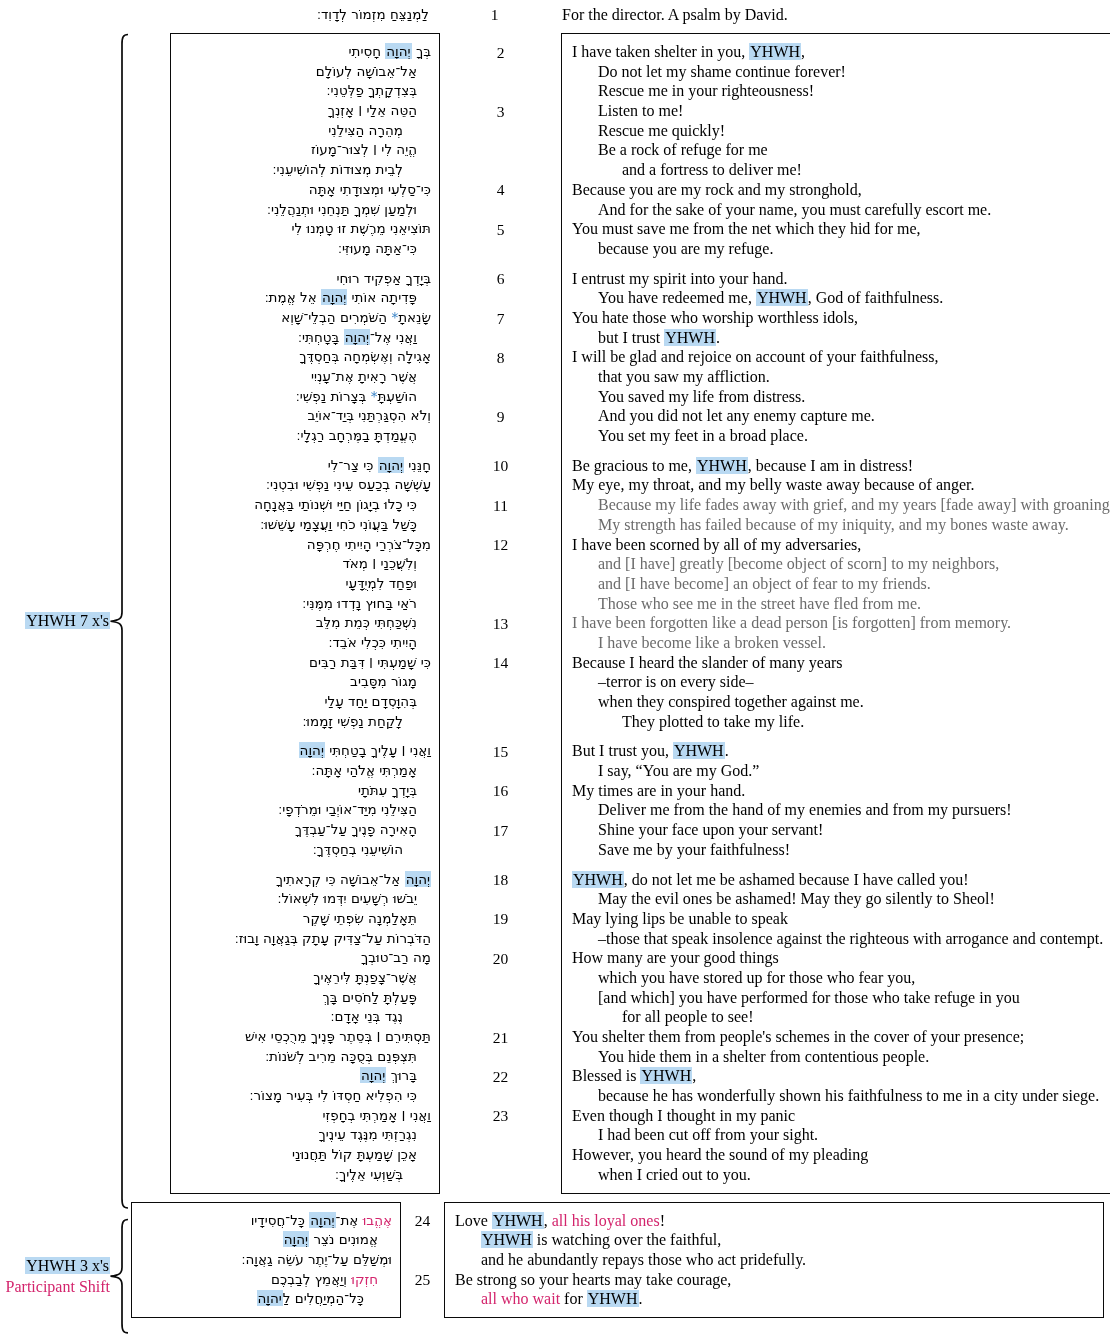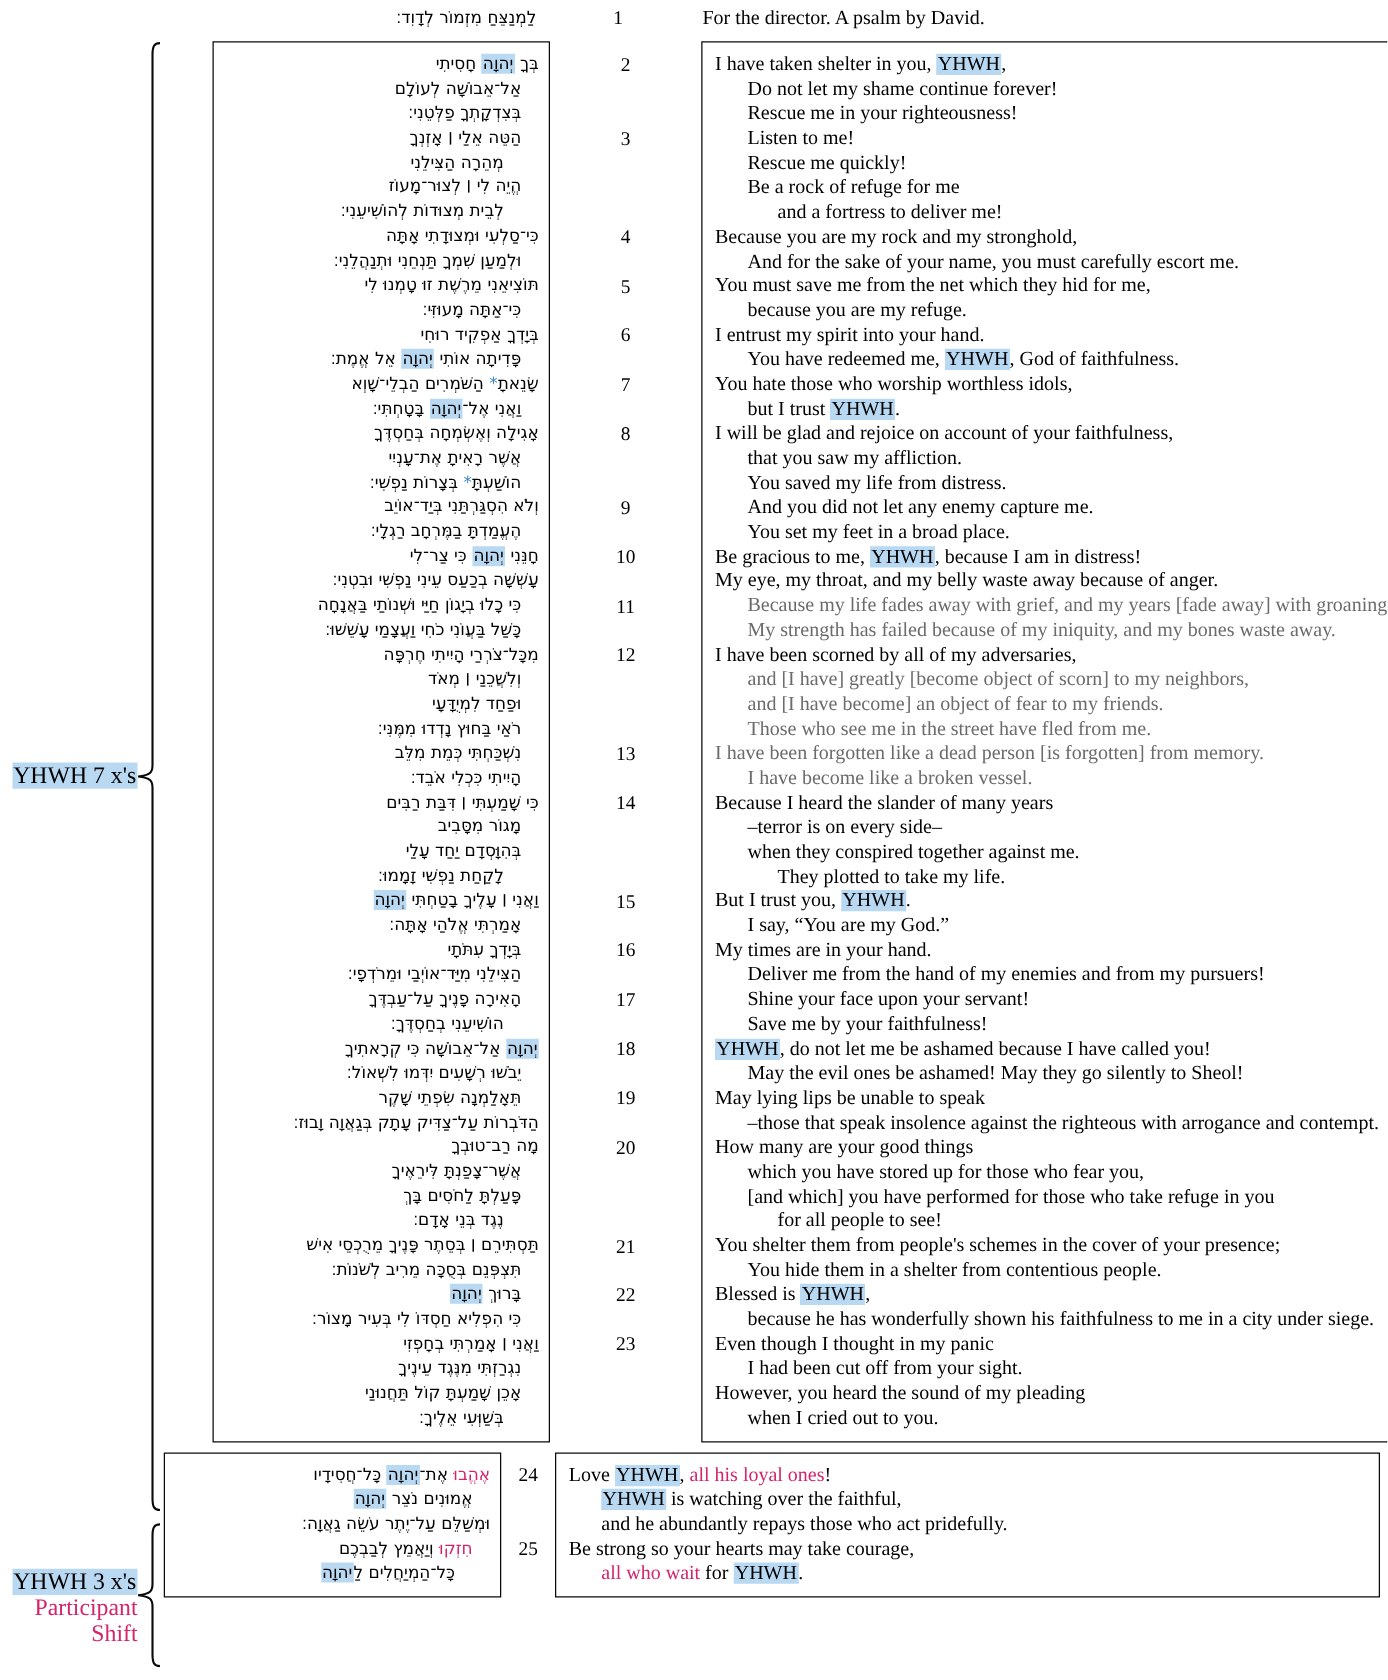--- a/index.html
+++ b/index.html
@@ -13,38 +13,38 @@
         font-family:"Liberation Serif",serif;color:#000;}
   .row{display:flex;align-items:flex-start;}
   .ann{width:131px;flex:0 0 131px;}
   .hecol{width:270px;flex:0 0 270px;box-sizing:border-box;}
   .gut{width:43px;flex:0 0 43px;box-sizing:border-box;}
   .encol{width:660px;flex:0 0 660px;box-sizing:border-box;}
   .boxed{border:1.6px solid #0a0a0a;padding:8px 8px;}
   .enboxed{padding:8px 10px;}
   .gut{padding-top:9.6px;}
   .line{height:19.7px;line-height:19.7px;}
-  .stanza + .stanza{margin-top:0;}
+  .stanza + .stanza{margin-top:10px;}
   .he{direction:rtl;text-align:right;font-family:"DejaVu Sans",sans-serif;font-size:13.5px;white-space:nowrap;}
   .he .fit{display:inline-block;transform-origin:right center;white-space:nowrap;}
   .he.ind1{padding-right:14px;}
   .he.ind2{padding-right:28px;}
   .en{font-size:16px;white-space:nowrap;}
   .en.eind1{padding-left:26px;}
   .en.eind2{padding-left:50px;}
   .num{text-align:center;font-size:15.5px;}
   .gray{color:var(--gray);}
   .hl{background:var(--hl);padding:0 1px;}
   .mag{color:var(--mag);}
   .ast{color:var(--ast);}
   #title-row{margin-top:5px;height:26px;gap:36px;}
   #main-row{margin-top:2px;gap:39px;}
   #bottom-row{margin-top:8px;}
   .brace{position:absolute;left:109px;width:22px;pointer-events:none;}
-  .ann-label{position:absolute;left:0;width:110px;text-align:right;font-size:19px;line-height:21px;}
+  .ann-label{position:absolute;left:0;width:110px;text-align:right;font-size:16px;line-height:21px;}
 </style>
 </head>
 <body>
 
 <div id="page">
 
   <div class="row" id="title-row">
     <div class="ann"></div>
     <div class="hecol line he" style="padding:0 8px 0 0;"><span class="fit">לַמְנַצֵּחַ מִזְמוֹר לְדָוִד׃</span></div>
     <div class="gut line num" style="padding-top:0;">1</div>

